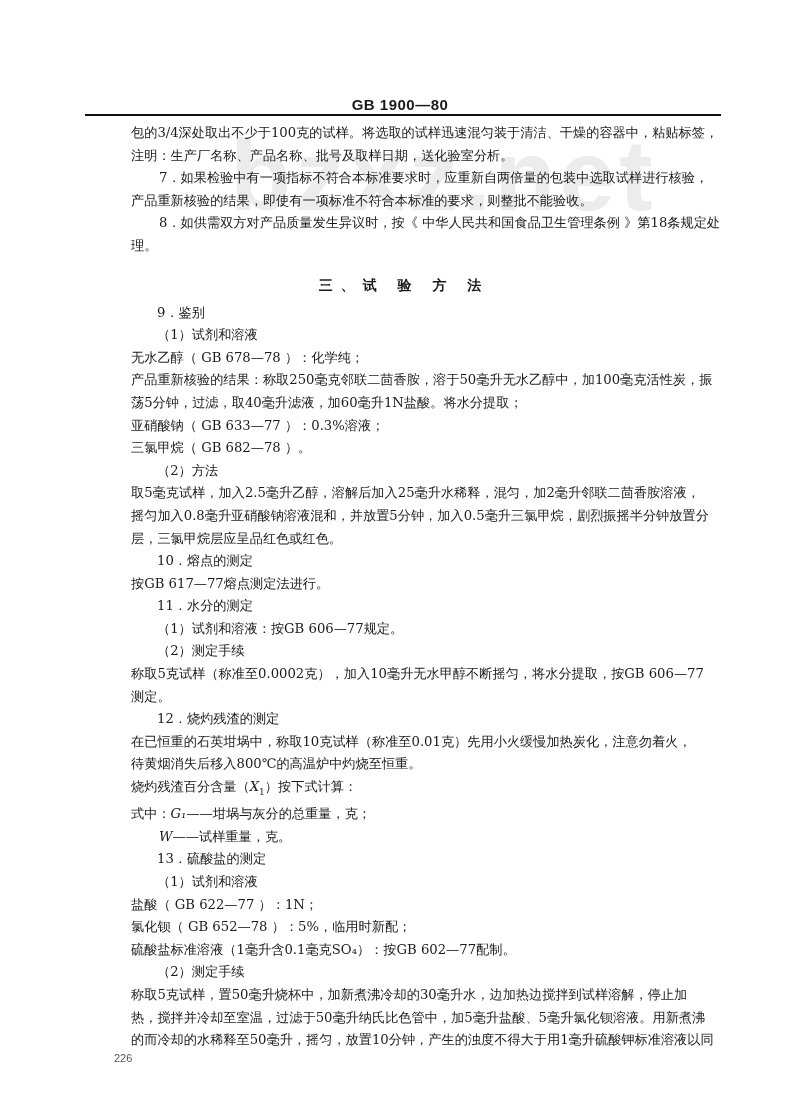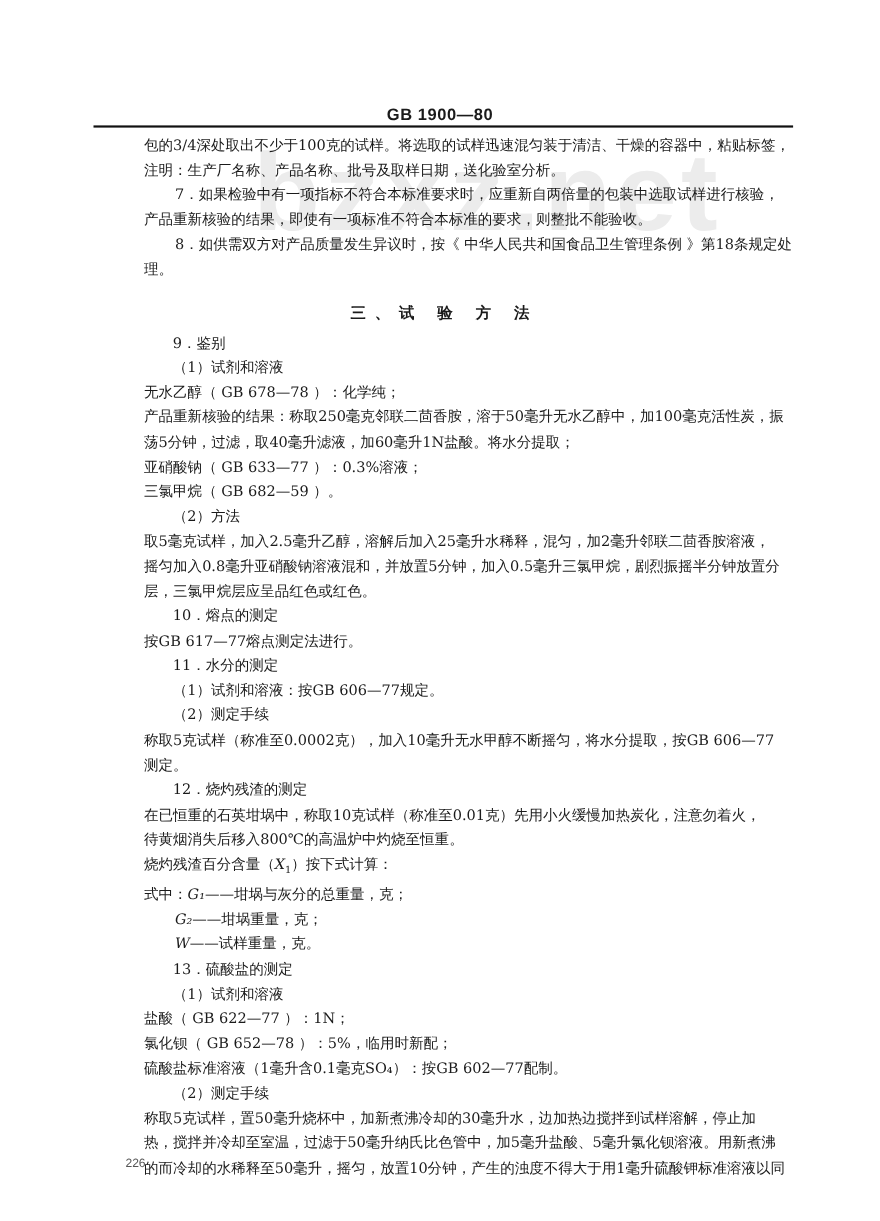--- a/index.html
+++ b/index.html
@@ -51,21 +51,21 @@
     <div class="ln ind0">理。</div>
 
     <div class="section-title">三、试 验 方 法</div>
 
     <div class="ln ind-sm">9．鉴别</div>
     <div class="ln ind-sm">（1）试剂和溶液</div>
     <div class="ln ind0">无水乙醇（ GB 678—78 ）：化学纯；</div>
     <div class="ln ind0">产品重新核验的结果：称取250毫克邻联二茴香胺，溶于50毫升无水乙醇中，加100毫克活性炭，振</div>
     <div class="ln ind0">荡5分钟，过滤，取40毫升滤液，加60毫升1N盐酸。将水分提取；</div>
     <div class="ln ind0">亚硝酸钠（ GB 633—77 ）：0.3%溶液；</div>
-    <div class="ln ind0">三氯甲烷（ GB 682—59 ）。</div>
+    <div class="ln ind0">三氯甲烷（ GB 682—78 ）。</div>
     <div class="ln ind-sm">（2）方法</div>
     <div class="ln ind0">取5毫克试样，加入2.5毫升乙醇，溶解后加入25毫升水稀释，混匀，加2毫升邻联二茴香胺溶液，</div>
     <div class="ln ind0">摇匀加入0.8毫升亚硝酸钠溶液混和，并放置5分钟，加入0.5毫升三氯甲烷，剧烈振摇半分钟放置分</div>
     <div class="ln ind0">层，三氯甲烷层应呈品红色或红色。</div>
 
     <div class="ln ind-sm">10．熔点的测定</div>
     <div class="ln ind0">按GB 617—77熔点测定法进行。</div>
 
     <div class="ln ind-sm">11．水分的测定</div>
     <div class="ln ind-sm">（1）试剂和溶液：按GB 606—77规定。</div>
@@ -74,21 +74,20 @@
     <div class="ln ind0">测定。</div>
 
     <div class="ln ind-sm">12．烧灼残渣的测定</div>
     <div class="ln ind0">在已恒重的石英坩埚中，称取10克试样（称准至0.01克）先用小火缓慢加热炭化，注意勿着火，</div>
     <div class="ln ind0">待黄烟消失后移入800℃的高温炉中灼烧至恒重。</div>
     <div class="ln ind0"><span>烧灼残渣百分含量（</span><span class="var">X</span><sub>1</sub><span>）按下式计算：</span></div>
 
 
     <div class="defs">
       <div class="ln ind0"><span>式中：</span><span class="var">G₁</span><span>——坩埚与灰分的总重量，克；</span></div>
-      <div class="ln def2"><span class="var">G₂</span><span>——坩埚重量，克；</span></div>
       <div class="ln def2"><span class="var">W</span><span>——试样重量，克。</span></div>
     </div>
 
     <div class="ln ind-sm">13．硫酸盐的测定</div>
     <div class="ln ind-sm">（1）试剂和溶液</div>
     <div class="ln ind0">盐酸（ GB 622—77 ）：1N；</div>
     <div class="ln ind0">氯化钡（ GB 652—78 ）：5%，临用时新配；</div>
     <div class="ln ind0">硫酸盐标准溶液（1毫升含0.1毫克SO₄）：按GB 602—77配制。</div>
     <div class="ln ind-sm">（2）测定手续</div>
     <div class="ln ind0">称取5克试样，置50毫升烧杯中，加新煮沸冷却的30毫升水，边加热边搅拌到试样溶解，停止加</div>

